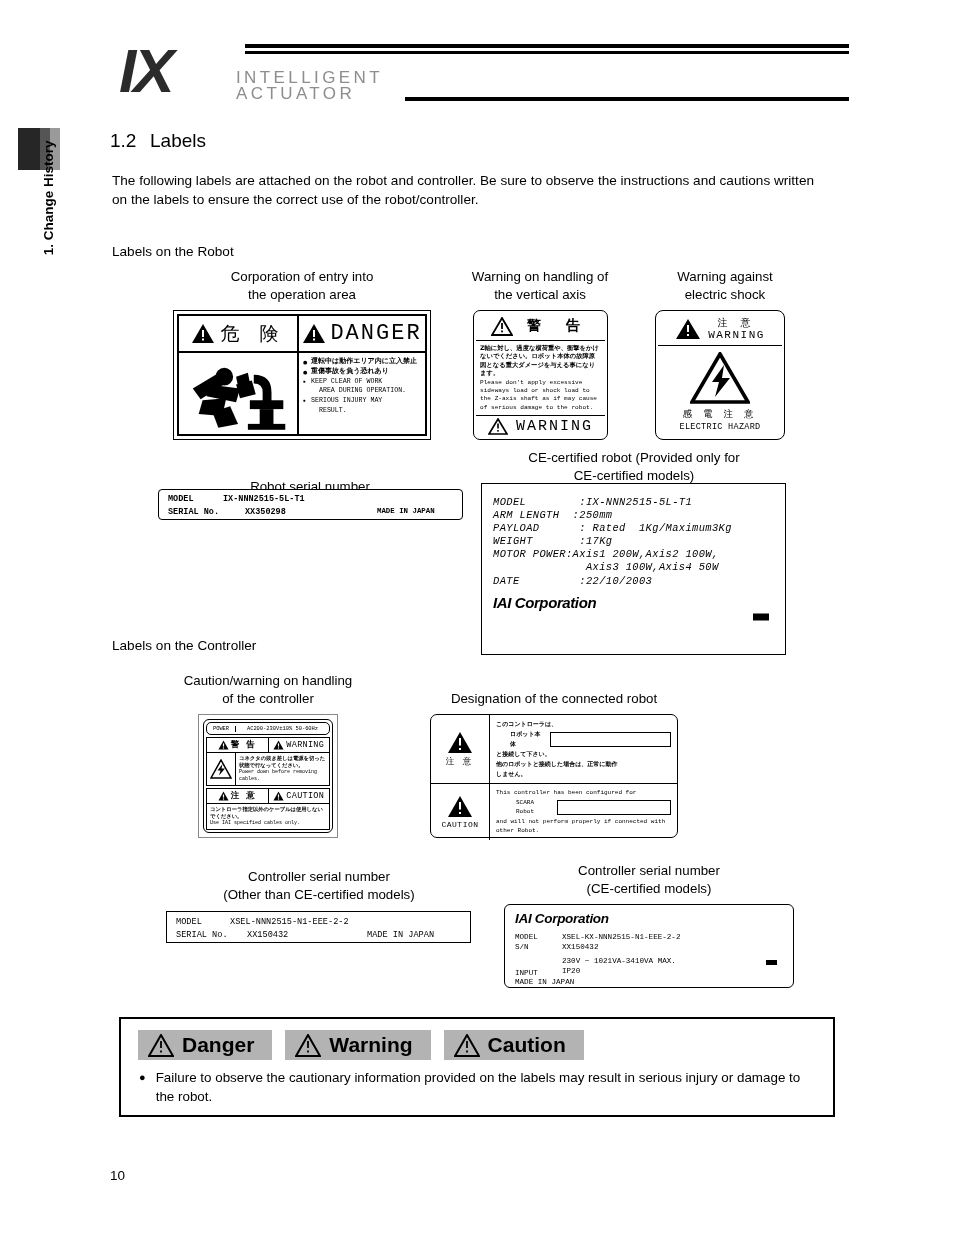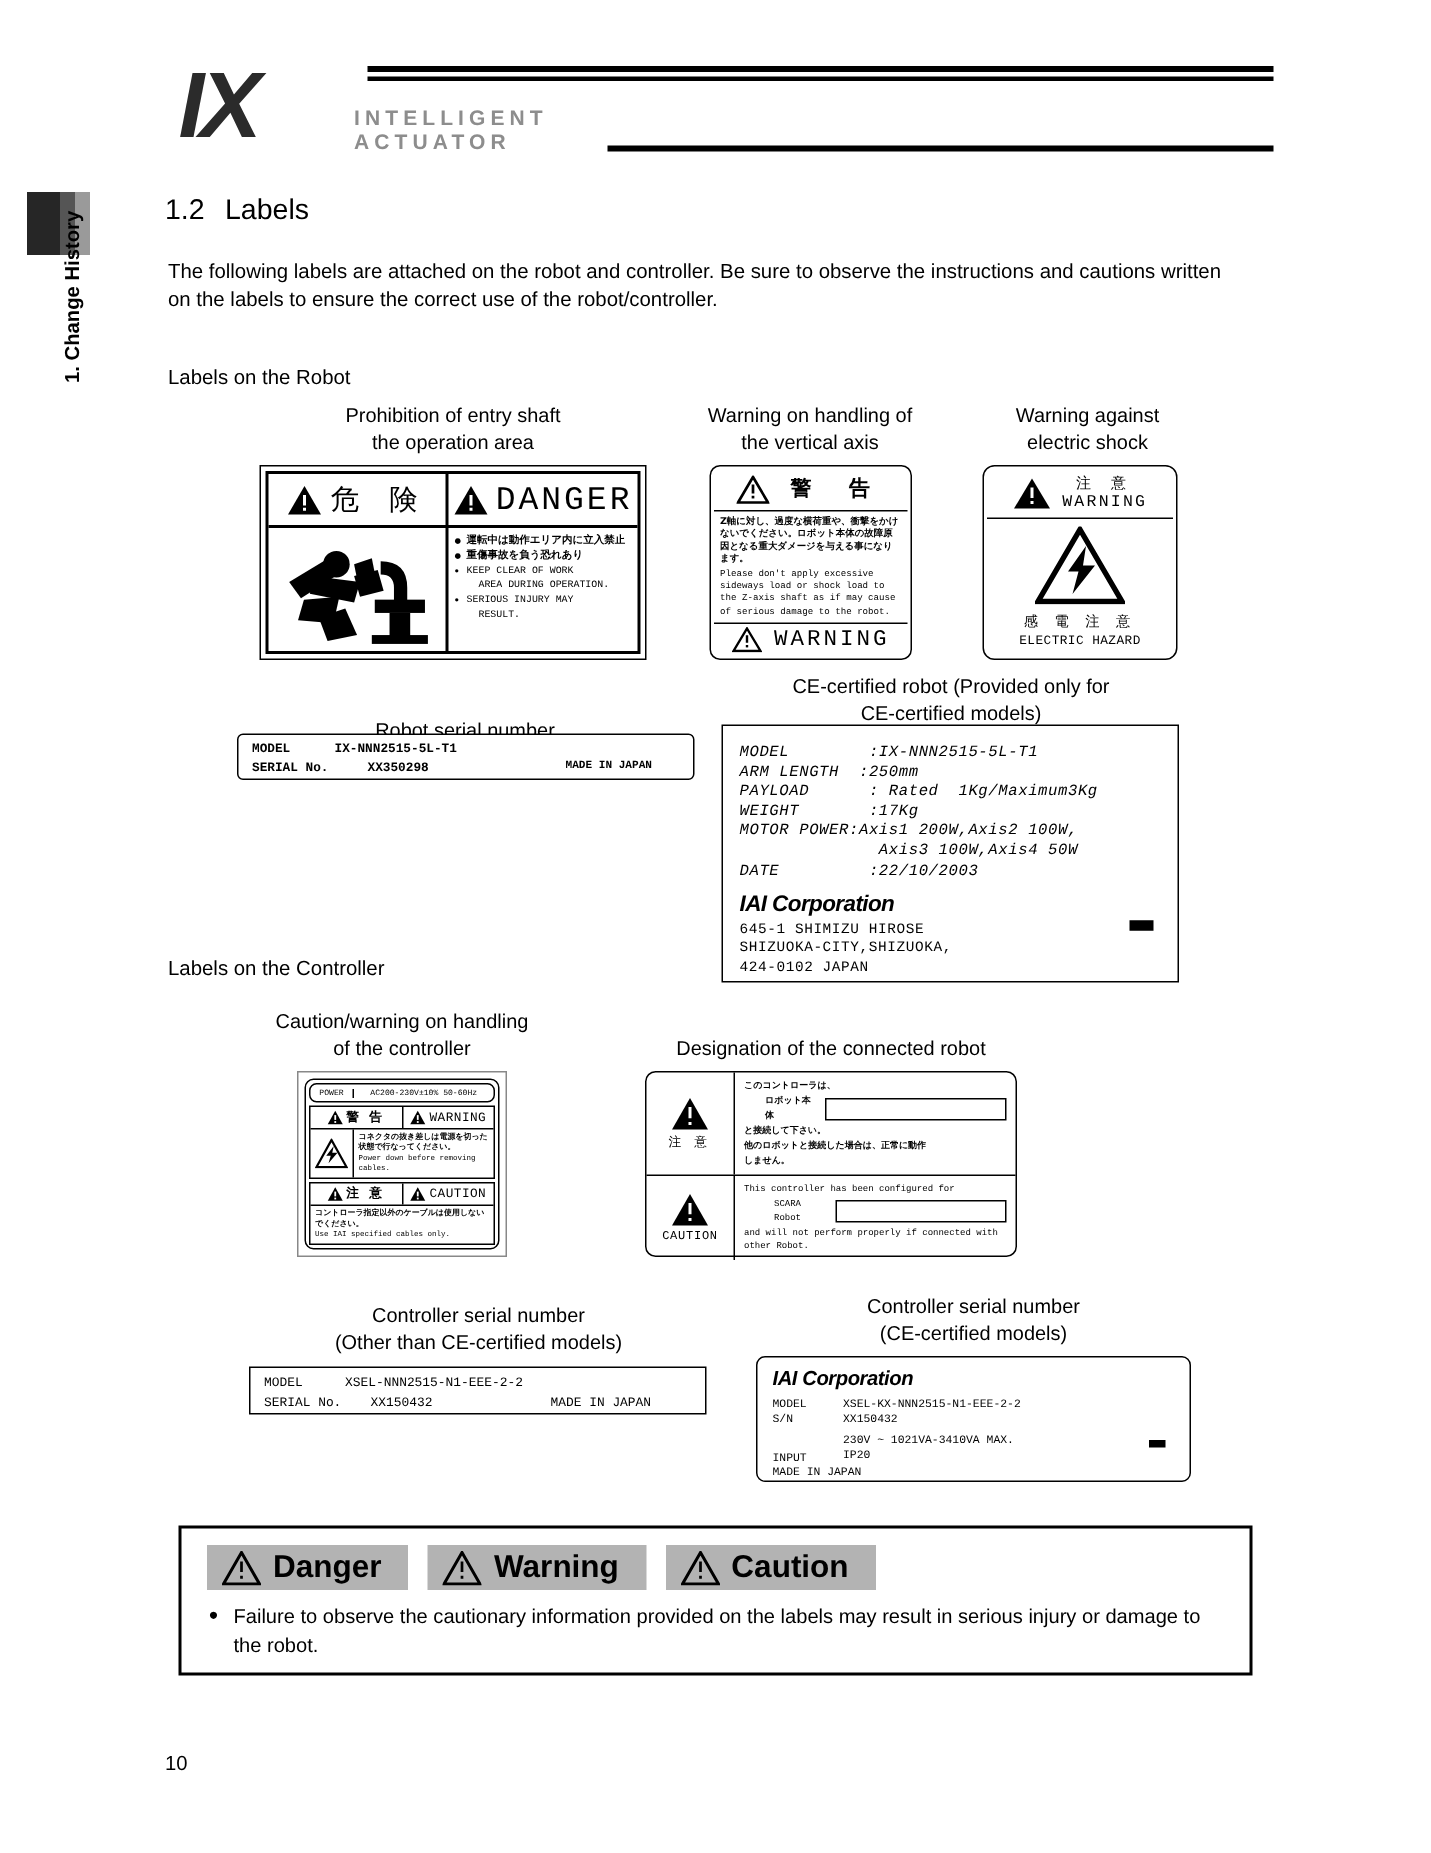--- a/index.html
+++ b/index.html
@@ -25,21 +25,21 @@
 
   
   #header { position:absolute; left:0; top:0; width:954px; height:118px; }
   .logo-ix {
     position:absolute; left:119px; top:42px;
     font-size:62px; font-weight:bold; font-style:italic;
     letter-spacing:-3px; color:#2b2b2b; line-height:58px;
   }
   .logo-sub {
     position:absolute; left:236px; top:70px;
-    font-size:14px; font-weight:bold; color:#8d8d8d;
+    font-size:17px; font-weight:normal; color:#8d8d8d;
     letter-spacing:3.4px; line-height:16px;
   }
   .rule-top { position:absolute; left:245px; top:44px; width:604px; height:4px; background:#000; }
   .rule-top2{ position:absolute; left:245px; top:51px; width:604px; height:3px; background:#000; }
   .rule-bot { position:absolute; left:405px; top:97px; width:444px; height:4px; background:#000; }
 
   
   #sec-title { position:absolute; left:110px; top:130px; font-size:19px; }
   #sec-title .num { display:inline-block; width:40px; }
   #intro { position:absolute; left:112px; top:171px; width:710px; font-size:13.6px; line-height:19px; }
@@ -178,21 +178,21 @@
   <div class="rule-bot"></div>
 </div>
 
 <div id="sec-title">
   <span class="num">1.2</span><span>Labels</span>
 </div>
 <div id="intro">The following labels are attached on the robot and controller. Be sure to observe the instructions and cautions written on the labels to ensure the correct use of the robot/controller.</div>
 <div class="sub-head" id="head-robot">Labels on the Robot</div>
 <div class="sub-head" id="head-controller">Labels on the Controller</div>
 
-<div class="caption" style="left:206px; top:268px; width:192px; white-space:pre-line;">Prohibition of entry shaft
+<div class="caption" style="left:206px; top:268px; width:192px; white-space:pre-line;">Corporation of entry into
 the operation area</div>
 <div class="caption" style="left:452px; top:268px; width:176px; white-space:pre-line;">Warning on handling of
 the vertical axis</div>
 <div class="caption" style="left:650px; top:268px; width:150px; white-space:pre-line;">Warning against
 electric shock</div>
 <div class="caption" style="left:188px; top:461px; width:244px;margin-top:17px;">Robot serial number</div>
 <div class="caption" style="left:478px; top:449px; width:312px; white-space:pre-line;">CE-certified robot (Provided only for
 CE-certified models)</div>
 <div class="caption" style="left:162px; top:672px; width:212px; white-space:pre-line;">Caution/warning on handling
 of the controller</div>
@@ -323,23 +323,20 @@
 
 <div class="lbl" id="lbl-ce-robot">
   <div class="spec"><span>MODEL        :IX-NNN2515-5L-T1</span>
 <span>ARM LENGTH  :250mm</span>
 <span>PAYLOAD      : Rated  1Kg/Maximum3Kg</span>
 <span>WEIGHT       :17Kg</span>
 <span>MOTOR POWER:Axis1 200W,Axis2 100W,</span>
 <span>              Axis3 100W,Axis4 50W</span>
 <span>DATE         :22/10/2003</span></div>
   <div class="iai">IAI Corporation</div>
-  <div class="addr"><span>645-1 SHIMIZU HIROSE</span>
-<span>SHIZUOKA-CITY,SHIZUOKA,</span>
-<span>424-0102 JAPAN</span></div>
   <div style="position:absolute; right:14px; top:112px;">
     <svg width="62" height="42" viewBox="0 0 62 42">
       <path d="M26 4 a17 17 0 1 0 0 34 a17 17 0 0 1 0 -34 z" fill="#000"></path>
       <path d="M56 4 a17 17 0 1 0 0 34 a17 17 0 0 1 0 -34 z" fill="#000"></path>
       <rect x="44" y="17.5" width="16" height="7" fill="#000"></rect>
     </svg>
   </div>
 </div>
 
 <div class="lbl" id="lbl-ctrl">

